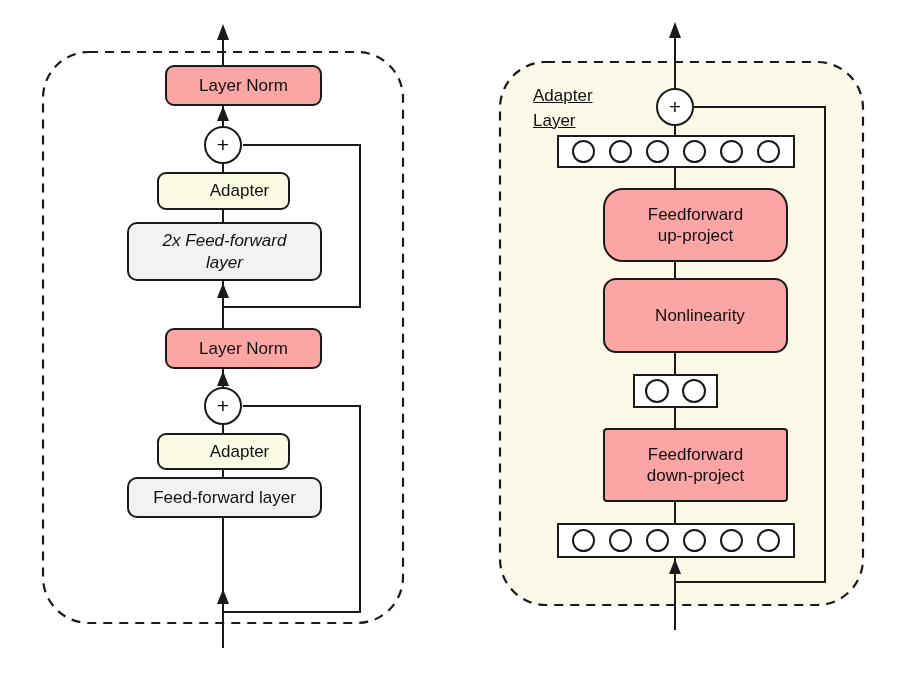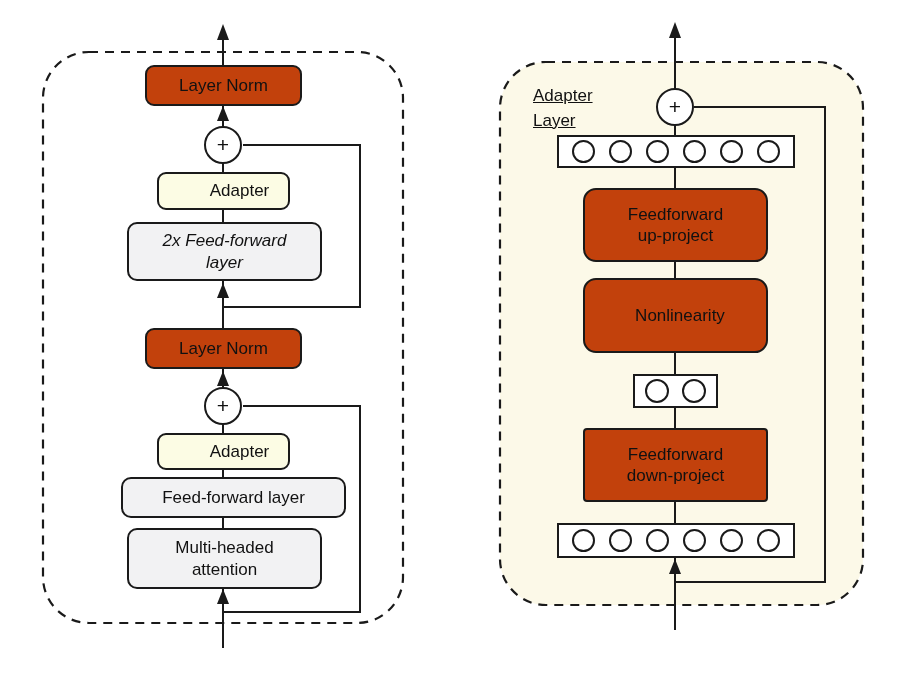--- a/index.html
+++ b/index.html
@@ -7,21 +7,21 @@
     position:relative;width:910px;height:688px;background:#ffffff;overflow:hidden;
     font-family:"Liberation Sans", sans-serif;color:#111;
   }
   .canvas svg{position:absolute;left:0;top:0;z-index:1;}
   .box{
     position:absolute;z-index:2;box-sizing:border-box;
     border:2px solid #1a1a1a;
     display:flex;align-items:center;justify-content:center;text-align:center;
     font-size:17px;line-height:1.26;
   }
-  .green{background:#c2410c;border-radius:9px;}
+  .green{background:#fca5a5;border-radius:9px;margin-left:20px;}
   .yellow{background:#fcfce4;border-radius:9px;padding-left:32px;}
   .gray{background:#f2f2f3;border-radius:10px;}
   .plus-circle{
     position:absolute;z-index:3;box-sizing:border-box;width:38px;height:38px;
     border:2px solid #1a1a1a;border-radius:50%;background:#ffffff;
     display:flex;align-items:center;justify-content:center;
     font-size:21px;line-height:1;padding-bottom:2px;
   }
   .circle-row{
     position:absolute;z-index:2;box-sizing:border-box;background:#ffffff;
@@ -93,46 +93,43 @@
   </div>
 
   <div class="plus-circle" style="left:204px;top:387px;">
     <span>+</span>
   </div>
 
   <div class="box yellow" style="left:157px;top:433px;width:133px;height:37px;">
     <span>Adapter</span>
   </div>
 
-  <div class="box gray" style="left:121px;top:477px;width:225px;height:41px;">
+  <div class="box gray" style="left:127px;top:477px;width:195px;height:41px;">
     <span>Feed-forward layer</span>
   </div>
 
-  <div class="box gray" style="left:127px;top:528px;width:195px;height:61px;">
-    <span class="wrap w135">Multi-headed attention</span>
-  </div>
 
   <div class="panel-label" style="left:533px;top:84px;">
     <span class="wrap w90">Adapter Layer</span>
   </div>
 
   <div class="plus-circle" style="left:656px;top:88px;">
     <span>+</span>
   </div>
 
   <div class="circle-row" style="left:557px;top:135px;width:238px;height:33px;">
       <span class="circle"></span>
       <span class="circle"></span>
       <span class="circle"></span>
       <span class="circle"></span>
       <span class="circle"></span>
       <span class="circle"></span>
     </div>
 
-  <div class="box green" style="left:583px;top:188px;width:185px;height:74px;border-radius:13px;">
+  <div class="box green" style="left:583px;top:188px;width:185px;height:74px;border-radius:20px;">
     <span class="wrap w122">Feedforward up-project</span>
   </div>
 
   <div class="box green" style="left:583px;top:278px;width:185px;height:75px;border-radius:13px;padding-left:9px;">
     <span>Nonlinearity</span>
   </div>
 
   <div class="circle-row small" style="left:633px;top:374px;width:85px;height:34px;gap:13px;">
       <span class="circle"></span>
       <span class="circle"></span>

